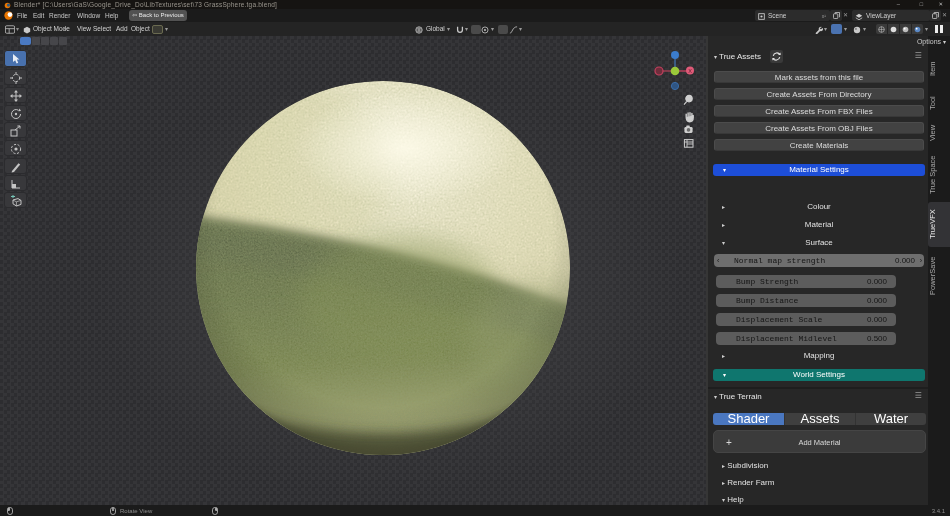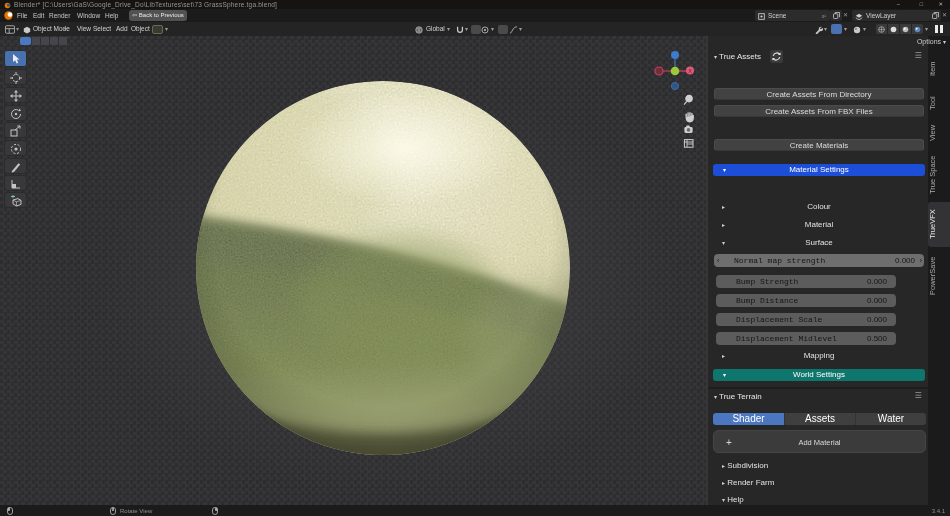--- a/index.html
+++ b/index.html
@@ -357,22 +357,24 @@
   <div id="panel" class="abs">
     <span class="prow" style="right:-18px;top:2px;color:#c8c8c8;font-size:7px;z-index:5">Options <span class="arr">▾</span></span>
     <span class="prow" style="left:6px;top:16px;color:#e8e8e8"><span class="arr">▾</span> True Assets</span>
     <svg class="ico" style="left:62px;top:13.5px" width="13" height="13" viewBox="0 0 14 14">
         <rect x="0" y="0" width="14" height="14" rx="2.5" fill="#3a3a3a"></rect>
         <path d="M10.8 5A4 4 0 0 0 3.5 6.2M3.2 9a4 4 0 0 0 7.3-1.2" fill="none" stroke="#e8e8e8" stroke-width="1.2"></path>
         <path d="M11.4 2.6v2.8H8.6Z M2.6 11.4V8.6h2.8Z" fill="#e8e8e8"></path>
       </svg>
     <span class="prow" style="right:6px;top:15px;color:#9a9a9a;font-size:8px">☰</span>
 
+    <div class="pbtn" style="top:35px">Mark assets from this file</div>
     <div class="pbtn" style="top:52px">Create Assets From Directory</div>
     <div class="pbtn" style="top:69px">Create Assets From FBX Files</div>
+    <div class="pbtn" style="top:86px">Create Assets From OBJ Files</div>
     <div class="pbtn" style="top:103px">Create Materials</div>
 
     <div class="phead" style="top:128px;background:#1d4ed8;">
       <span style="position:absolute;left:10px;font-size:6px">▾</span>Material Settings</div>
 
     <div class="prow" style="top:166px;left:0;width:222px;text-align:center">Colour</div>
     <span class="prow arr" style="left:14px;top:167px">▸</span>
     <div class="prow" style="top:184px;left:0;width:222px;text-align:center">Material</div>
     <span class="prow arr" style="left:14px;top:185px">▸</span>
     <div class="prow" style="top:202px;left:0;width:222px;text-align:center">Surface</div>
@@ -405,21 +407,21 @@
     <span class="prow arr" style="left:14px;top:316px">▸</span>
 
     <div class="phead" style="top:333px;background:#0f766e;">
       <span style="position:absolute;left:10px;font-size:6px">▾</span>World Settings</div>
 
     <div class="abs" style="left:0;top:351px;width:222px;height:2px;background:#1e1e1e"></div>
 
     <span class="prow" style="left:6px;top:356px;color:#e8e8e8"><span class="arr">▾</span> True Terrain</span>
     <span class="prow" style="right:6px;top:355px;color:#9a9a9a;font-size:8px">☰</span>
 
-    <div class="abs" style="left:5px;top:377px;width:213px;height:12px;border-radius:3px;overflow:hidden;font-size:10px;line-height:12px;text-align:center;color:#fff">
+    <div class="abs" style="left:5px;top:377px;width:213px;height:12px;border-radius:3px;overflow:hidden;font-size:13px;line-height:12px;text-align:center;color:#fff">
       <span class="abs" style="left:0;width:71px;height:12px;background:#4a77c0">Shader</span>
       <span class="abs" style="left:71px;width:71px;height:12px;background:#3f3f3f;border-left:1px solid #333">Assets</span>
       <span class="abs" style="left:142px;width:71px;height:12px;background:#3f3f3f;border-left:1px solid #333">Water</span>
     </div>
 
     <div class="abs" style="left:5px;top:394px;width:213px;height:23px;background:#3b3b3b;border-radius:5px;color:#d8d8d8;font-size:7.5px;line-height:23px;text-align:center;border:1px solid #454545">
       <span style="position:absolute;left:12px;font-size:10px">+</span>Add Material</div>
 
     <span class="prow" style="left:14px;top:425px"><span class="arr">▸</span> Subdivision</span>
     <span class="prow" style="left:14px;top:442px"><span class="arr">▸</span> Render Farm</span>

